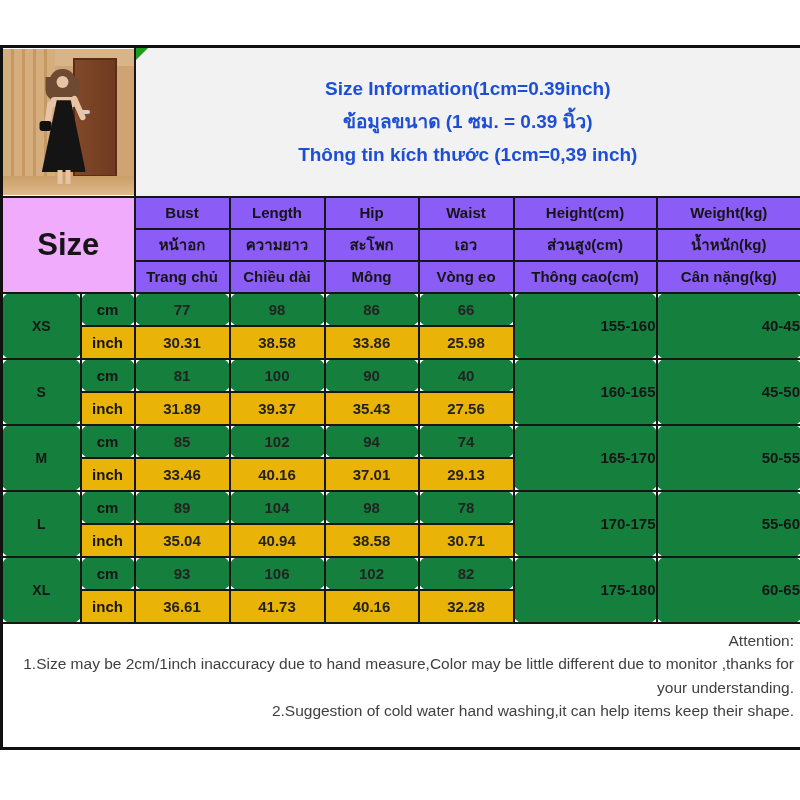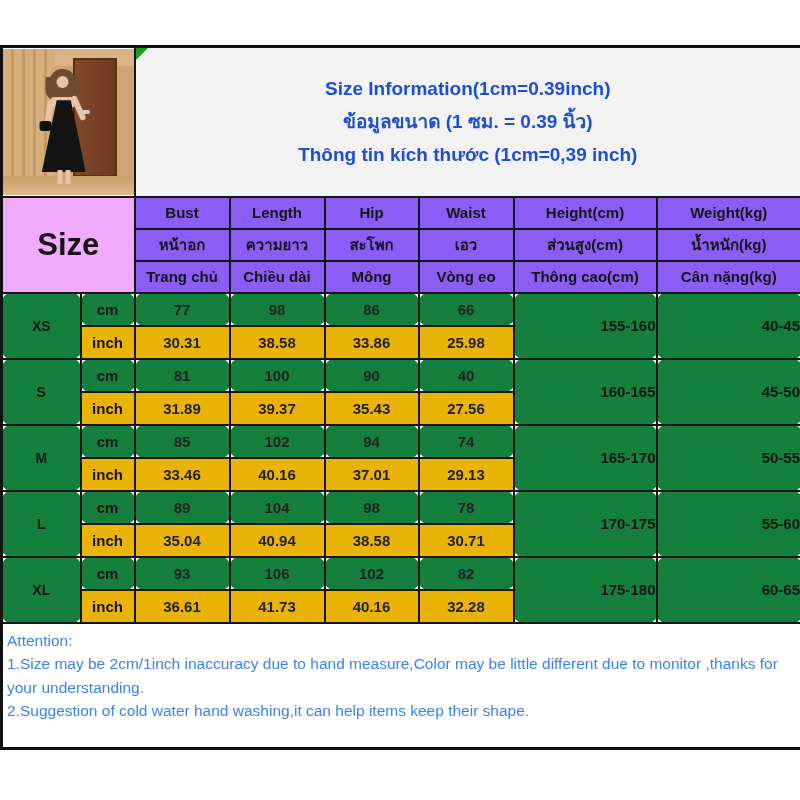--- a/index.html
+++ b/index.html
@@ -36,21 +36,21 @@
   td.size-lab { background:#e2e2e2; font-weight:bold; font-size:14px; }
   td.unit { font-weight:bold; font-size:15px; }
   td.val { font-weight:bold; font-size:15px; color:#222; }
   tr.cm-row td { background:#15803d;border-radius:9px; }
   tr.inch-row td { background:#eab308; border-top-width:1px; }
   td.hw { background:#f0f0f0; font-weight:bold; font-size:15px;text-align:right; }
 
   
   tr.attn-row { height:126px; }
   td.attn-cell { background:#ffffff; text-align:left; vertical-align:top; padding:5px 6px 0 4px; }
-  .attn-text { font-size:15.5px; line-height:23.5px; font-weight:normal; color:#3b82f6; }
+  .attn-text { font-size:15.5px; line-height:23.5px; font-weight:normal; color:#404040;text-align:right; }
 
   
   .photo { position:relative; width:100%; height:146px; background:#cfa472; overflow:hidden; }
   .wall-left { position:absolute; left:0; top:0; width:40%; height:88%;
     background:repeating-linear-gradient(90deg,#d6ad7c 0 8px,#c59963 8px 11px); }
   .wall-top { position:absolute; left:0; top:0; width:100%; height:12%; background:#d9b488; }
   .door { position:absolute; left:54%; top:6%; width:33%; height:82%;
     background:linear-gradient(90deg,#82492a,#6e3a1f); border:2px solid #5a2e15; }
   .door-handle { position:absolute; left:60%; top:42%; width:9px; height:4px; background:#cfcfcf; border-radius:2px; }
   .floor { position:absolute; bottom:0; width:100%; height:13%;

